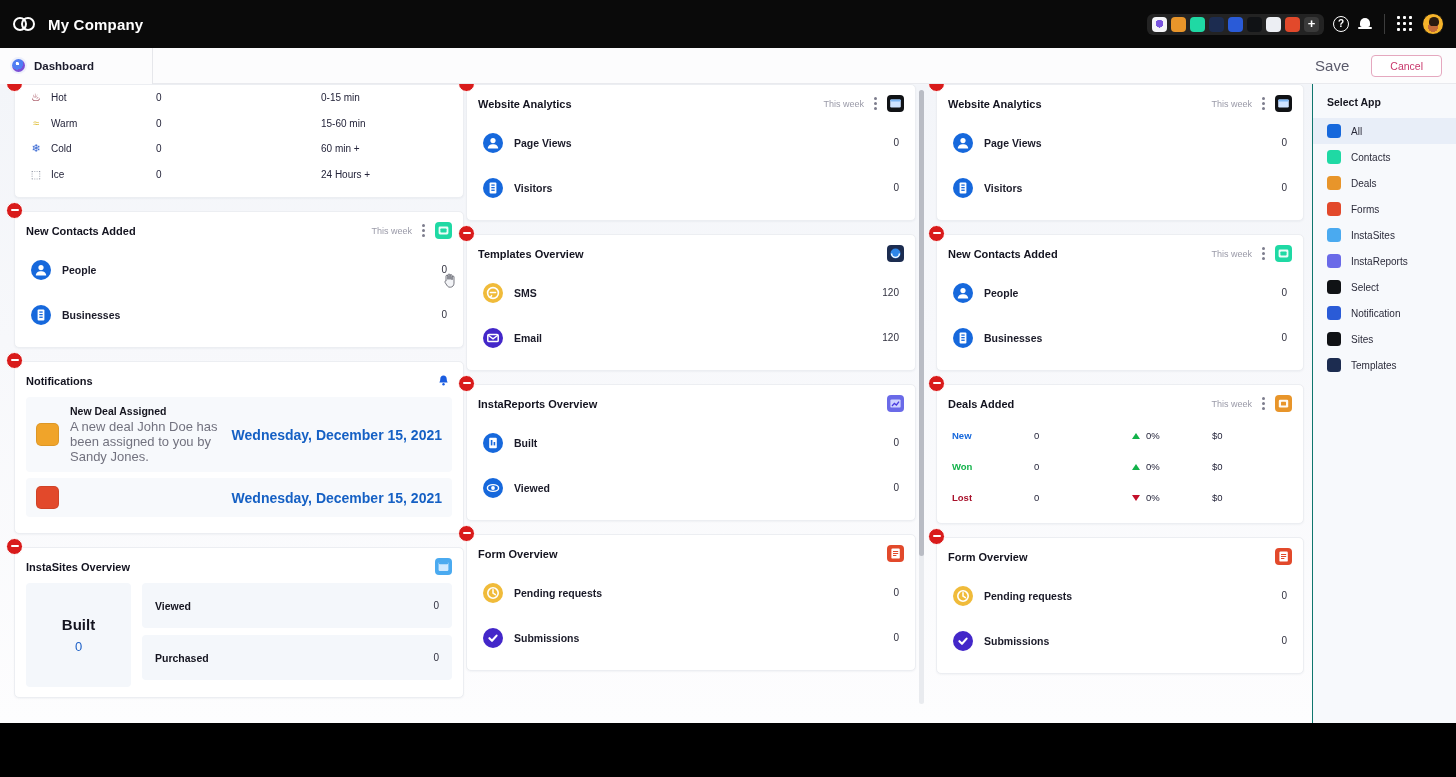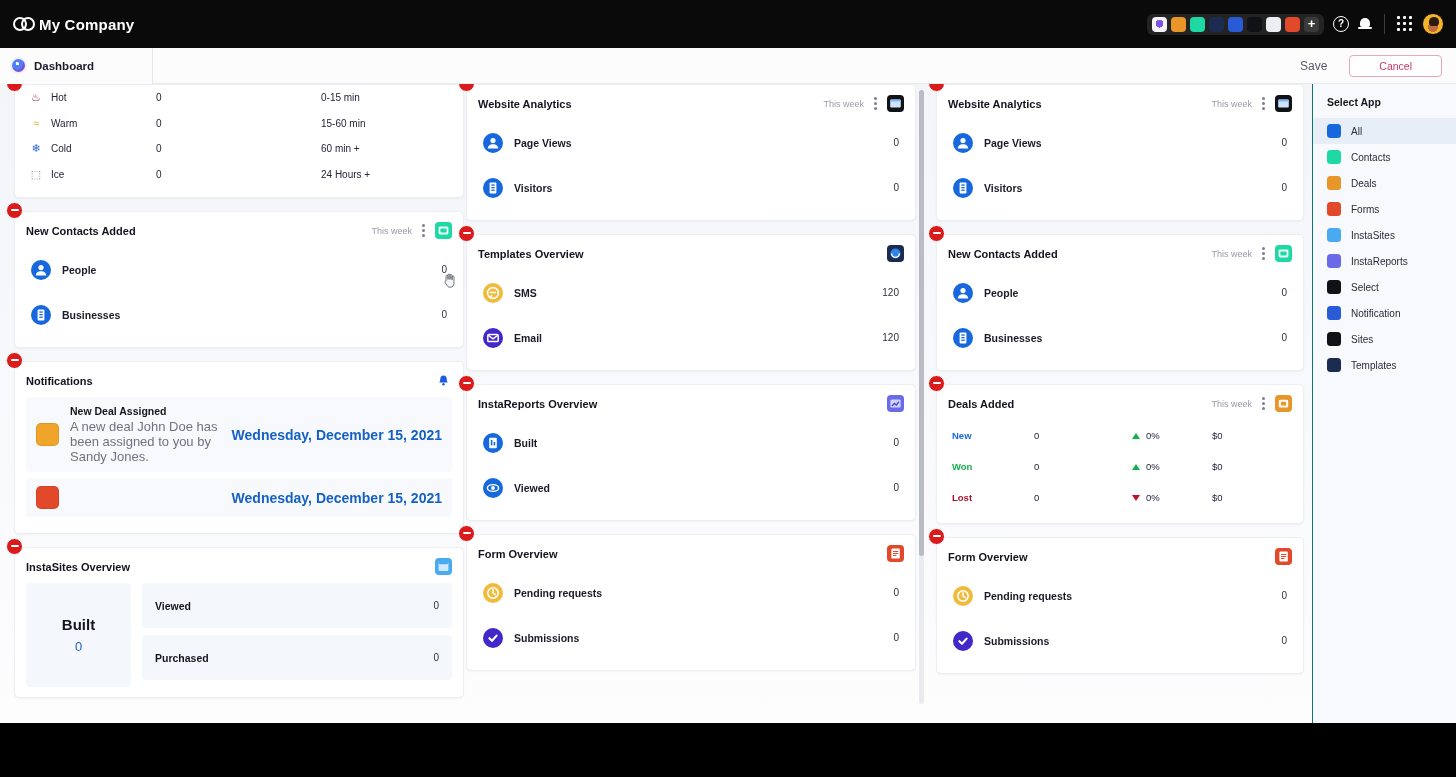--- a/index.html
+++ b/index.html
@@ -4,21 +4,21 @@
 <style>
   * { box-sizing: border-box; margin:0; padding:0; }
   html,body { width:1456px; height:777px; overflow:hidden; background:#000; }
   body { font-family:"Liberation Sans", sans-serif; font-size:11px; color:#22223b; }
 
   
   .topbar{
     position:absolute; left:0; top:0; width:1456px; height:48px;
     background:#0a0a0a; display:flex; align-items:center;
   }
-  .brand{ display:flex; align-items:center; margin-left:13px; }
+  .brand{ display:flex; align-items:center; gap:9px; margin-left:13px; }
   .brand-logo{ width:26px;height:16px; position:relative; }
   .brand-logo i{
     position:absolute; top:1px; width:14px;height:14px; border:2px solid #fff; border-radius:50%;
   }
   .brand-logo i:nth-child(1){ left:0; }
   .brand-logo i:nth-child(2){ left:8px; }
   .brand-name{ color:#fff; font-size:15px; font-weight:bold; letter-spacing:.2px; }
 
   .top-right{ margin-left:auto; display:flex; align-items:center; gap:9px; margin-right:12px; }
   .app-tray{ display:flex; align-items:center; gap:4px; background:#232323; border-radius:6px; padding:3px 5px; }
@@ -48,22 +48,22 @@
   }
   .tab{
     display:flex;align-items:center;gap:9px; height:36px; padding:0 16px 0 12px;
     border-right:1px solid #e6e7eb; min-width:153px; background:#fcfcfd;
   }
   .tab-ico{ width:13px;height:13px;border-radius:50%;
      background:radial-gradient(circle at 40% 35%, #fff 0 14%, #4f7df3 15% 52%, #7a4fd6 53% 100%);
      box-shadow:0 0 0 2px #eef0fb; }
   .tab-label{ font-size:11.5px; font-weight:bold; color:#1b1b2b; }
   .tab-actions{ margin-left:auto; display:flex; align-items:center; gap:12px; margin-right:14px; }
-  .btn-save{ font-size:12px; color:#5a5a6b; padding:4px 10px; background:transparent; border:none; }
-  .btn-cancel{ font-size:10.5px; color:#c8376b; padding:4px 29px; background:#fff;
+  .btn-save{ font-size:15px; color:#5a5a6b; padding:4px 10px; background:transparent; border:none; }
+  .btn-cancel{ font-size:10.5px; color:#c8376b; padding:4px 18px; background:#fff;
      border:1px solid #e5a8bf; border-radius:4px; }
 
   
   .stage{ position:absolute; left:0; top:84px; width:1456px; height:639px;
      background:linear-gradient(180deg,#f3f5f9 0%, #f7f8fb 40%, #fdfdfe 100%); overflow:hidden; }
 
   .col{ position:absolute; top:0; }
   .col-a{ left:14px; width:450px; }
   .col-b{ left:466px; width:450px; }
   .col-c{ left:936px; width:368px; }

